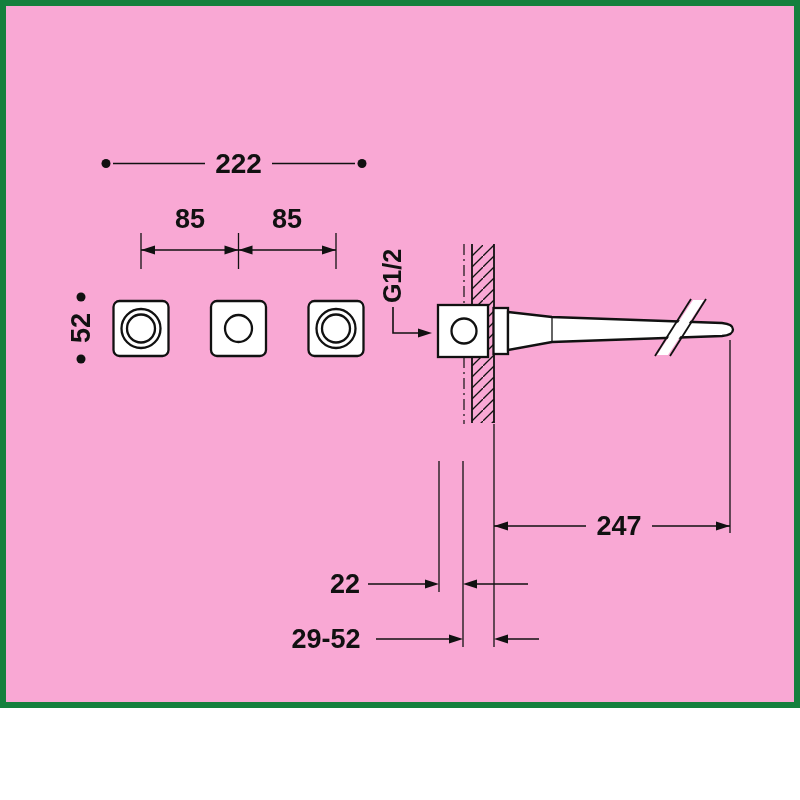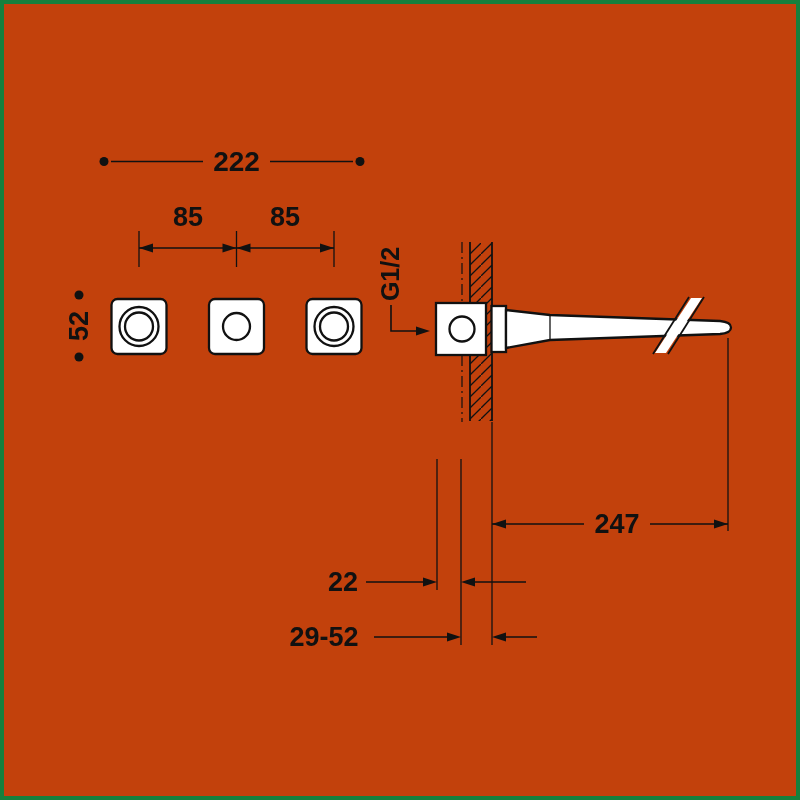--- a/index.html
+++ b/index.html
@@ -1,18 +1,18 @@
 <!DOCTYPE html>
 <html><head>
 <meta charset="utf-8">
 <style>
   html,body{margin:0;padding:0;background:#ffffff;}
   .page{
-    width:800px;height:800px;box-sizing:border-box;
-    background:#c2410c;border:4px solid #15803d;
+    width:800px;height:708px;box-sizing:border-box;
+    background:#f9a8d4;border:6px solid #15803d;
     position:relative;overflow:hidden;
   }
   svg{display:block;}
   svg text{
     font-family:"Liberation Sans","DejaVu Sans",sans-serif;
     font-weight:bold;fill:#111111;
   }
   .dim-text{font-size:27px;}
   .dim-text-lg{font-size:28px;}
   .dim-text-sm{font-size:25px;}

